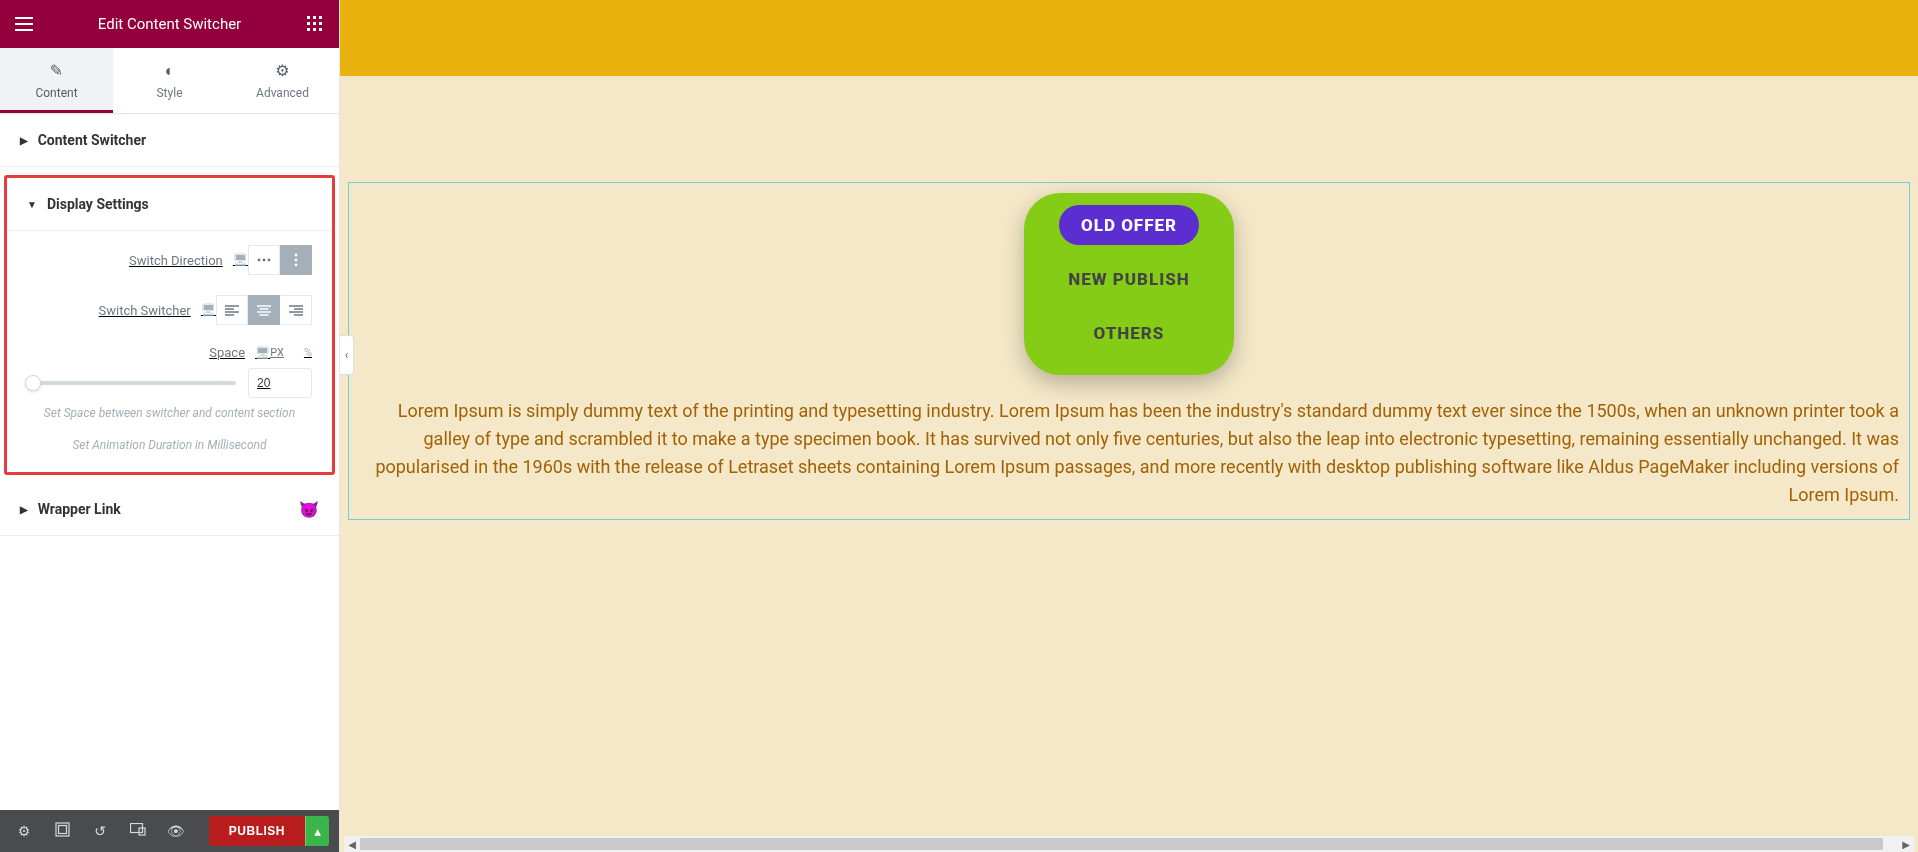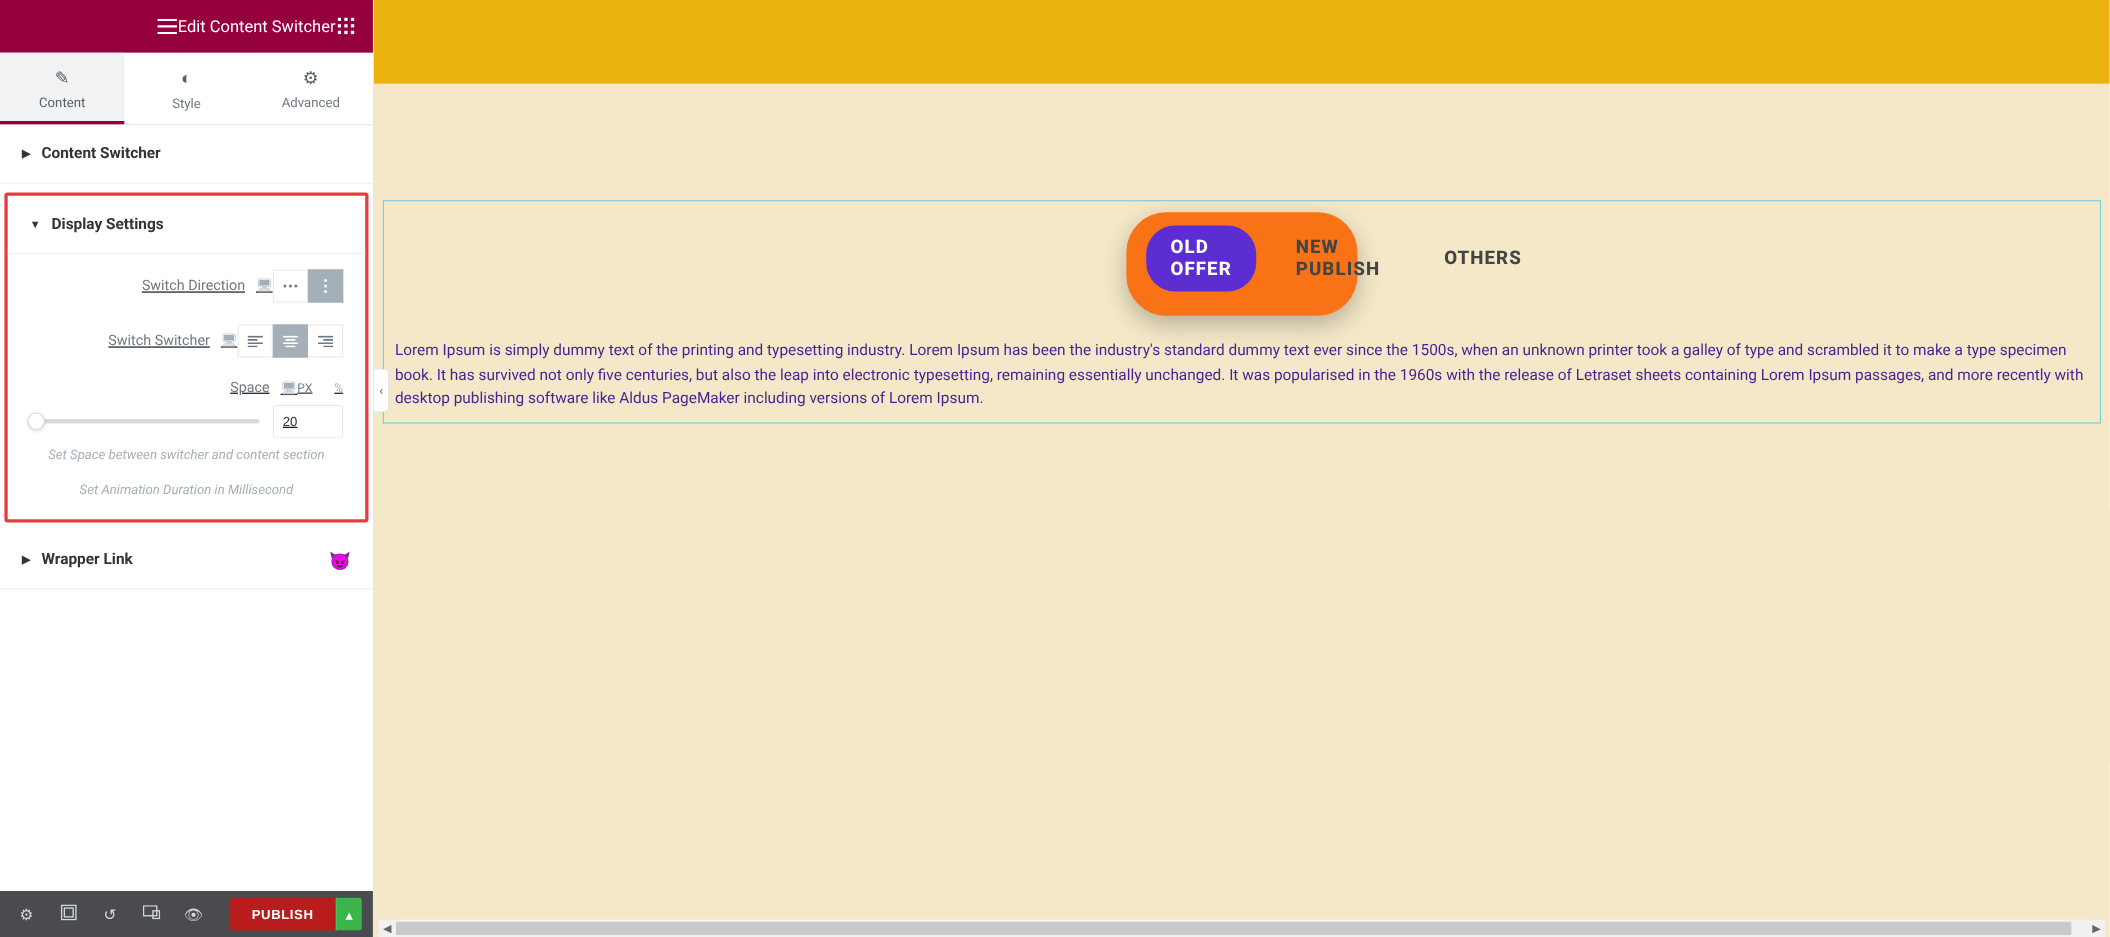--- a/index.html
+++ b/index.html
@@ -1,21 +1,21 @@
 <!DOCTYPE html>
 <html><head>
 <meta charset="utf-8">
 <style>
 * { box-sizing: border-box; margin: 0; padding: 0; }
 body { font-family: -apple-system, BlinkMacSystemFont, "Segoe UI", Roboto, Arial, sans-serif; overflow: hidden; }
 .app { display: flex; width: 1918px; height: 852px; background: #fff; }
 
 
 .sidebar { width: 340px; height: 100%; display: flex; flex-direction: column; border-right: 1px solid #e6e6e6; }
-.sidebar-header { background: #93003c; color: #fff; height: 48px; display: flex; align-items: center; justify-content: flex-end; padding: 0 14px; }
+.sidebar-header { background: #93003c; color: #fff; height: 48px; display: flex; align-items: center; justify-content: space-between; padding: 0 14px; }
 .sidebar-title { font-size: 15px; font-weight: 400; }
 .header-icon { width: 20px; height: 20px; display:flex; align-items:center; justify-content:center; cursor:pointer; }
 
 
 .tabs { display: flex; background: #fff; border-bottom: 1px solid #e6e6e6; }
 .tab { flex: 1; text-align: center; padding: 13px 0 10px; font-size: 12px; color: #6d7882; cursor: pointer; display:flex; flex-direction:column; align-items:center; gap:6px; }
 .tab.active { background: #f1f2f3; border-bottom: 3px solid #93003c; color: #556068; }
 .tab-icon { font-size: 16px; color: #556068; }
 
 
@@ -53,25 +53,25 @@
 .publish-wrap { margin-left:auto; display:flex; }
 .publish-btn { background:#b91c1c; color:#fff; border:none; font-size:12px; font-weight:700; padding:8px 20px; letter-spacing:0.5px; cursor:pointer; border-radius:3px 0 0 3px; }
 .publish-caret { background:#39b54a; border:none; border-left:1px solid rgba(255,255,255,0.3); color:#fff; width:24px; border-radius:0 3px 3px 0; cursor:pointer; }
 
 
 .canvas-wrap { flex:1; position:relative; background:#f4e8c8; overflow:hidden; }
 .yellow-band { background:#e9b20f; height:76px; width:100%; }
 .collapse-handle { position:absolute; left:0; top:335px; width:14px; height:40px; background:#fff; border:1px solid #ddd; border-left:none; border-radius:0 4px 4px 0; display:flex; align-items:center; justify-content:center; color:#666; font-size:12px; cursor:pointer; }
 
 .widget-area { margin: 106px 8px 10px 8px; border: 1px solid #71cde0; padding: 0 2px 10px; }
-.switcher { width: 210px; margin: 10px auto 22px; background:#f97316; border-radius: 36px; box-shadow: 0 8px 22px rgba(0,0,0,0.25); padding: 12px 18px 22px; display:flex; flex-direction:row; align-items:center; gap:14px; }
+.switcher { width: 210px; margin: 10px auto 22px; background:#84cc16; border-radius: 36px; box-shadow: 0 8px 22px rgba(0,0,0,0.25); padding: 12px 18px 22px; display:flex; flex-direction:column; align-items:center; gap:14px; }
 .pill { display:inline-block; padding: 10px 22px; border-radius: 26px; font-weight:800; font-size:17px; letter-spacing:1px; }
 .pill.active { background:#5c2ed1; color:#fff; }
 .pill.plain { color:#444; }
-.body-text { font-size: 14px; line-height: 1.55; color:#4c1d95; text-align:left; padding: 0 8px; }
+.body-text { font-size: 18px; line-height: 1.55; color:#a16207; text-align:right; padding: 0 8px; }
 
 
 .hscroll { position:absolute; left:4px; right:4px; bottom:0; height:16px; background:#f1f1f1; display:flex; align-items:center; }
 .hscroll .arrow { width:16px; height:16px; display:flex; align-items:center; justify-content:center; color:#666; font-size:10px; cursor:pointer; }
 .hscroll .track { flex:1; height:16px; background:#f1f1f1; position:relative; }
 .hscroll .thumb { position:absolute; left:0; top:2px; height:12px; width:99%; background:#c9c9c9; border-radius:1px; }
 </style>
 </head>
 <body>
 

